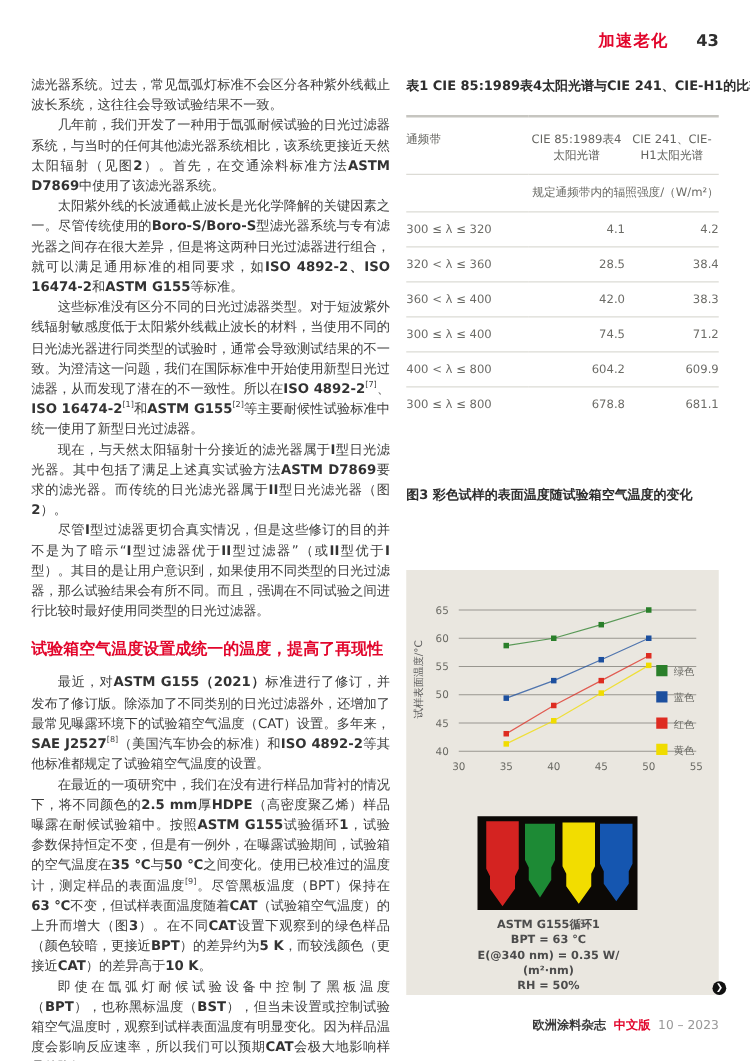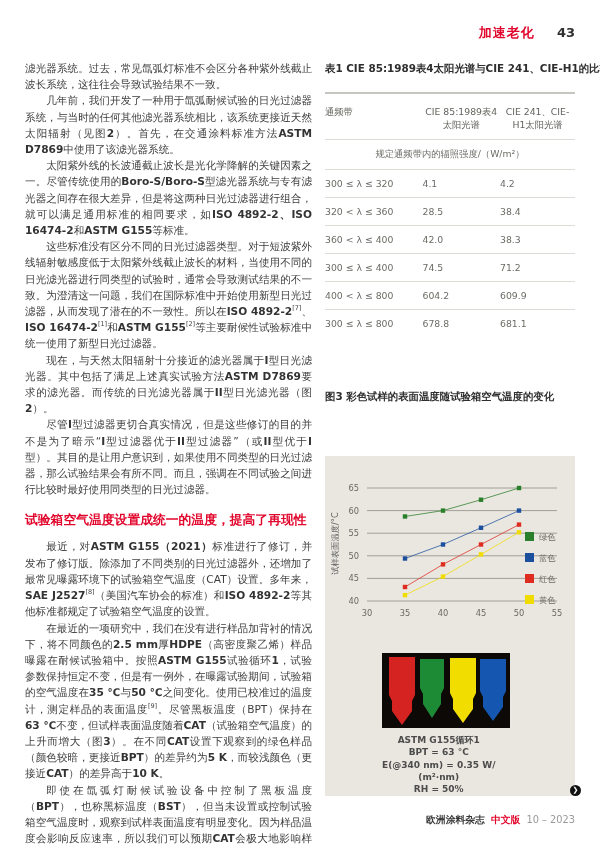--- a/index.html
+++ b/index.html
@@ -17,23 +17,23 @@
   sup{font-size:6.5px;vertical-align:super;line-height:0;}
   .section-heading{color:#e2062c;font-size:12.8px;font-weight:bold;line-height:17px;
                    margin:14px 0 10px 0;}
   
   .col-right{position:absolute;left:325px;top:60px;width:250px;}
   .table-title{font-size:10.4px;font-weight:bold;color:#2e2e2e;white-space:nowrap;margin:2px 0 16px 0;}
   table.cie{width:100%;border-collapse:collapse;font-size:9.3px;color:#6b6b66;}
   table.cie th{border-top:2px solid #c6c5c0;padding:12px 0 8px 0;font-weight:normal;
                text-align:center;line-height:12.5px;vertical-align:top;color:#63635e;}
   table.cie th:first-child{text-align:left;}
-  table.cie td{border-top:1px solid #dcdbd5;padding:8px 0;text-align:left;}
+  table.cie td{border-top:1px solid #dcdbd5;padding:8px 0;text-align:right;}
   table.cie td:first-child{text-align:left;}
-  table.cie tr.group-row td{text-align:center;}
+  table.cie tr.group-row td{text-align:right;}
   table.cie tr.last-row td{border-bottom:3px solid #4a4a4a;}
   .fig-title{font-size:10.4px;font-weight:bold;color:#2e2e2e;margin:52px 0 0 0;line-height:14px;}
   .fig-panel{position:absolute;left:0;top:396px;width:250px;height:340px;background:#eae7e0;}
   .chart-svg{position:absolute;left:0;top:0;width:250px;height:172px;}
   .chart-svg text.tick{font-size:8.3px;fill:#6a6a64;font-family:"DejaVu Sans",sans-serif;}
   .ylabel{position:absolute;left:-48px;top:82px;width:116px;transform:rotate(-90deg);
           font-size:8.3px;color:#5a5a5a;text-align:center;}
   .xlabel{position:absolute;left:0;top:176px;width:236px;text-align:center;
           font-size:9.5px;font-weight:bold;color:#3f3f3f;}
   .photo{position:absolute;left:57px;top:197px;width:128px;height:75px;background:#0c0906;}

